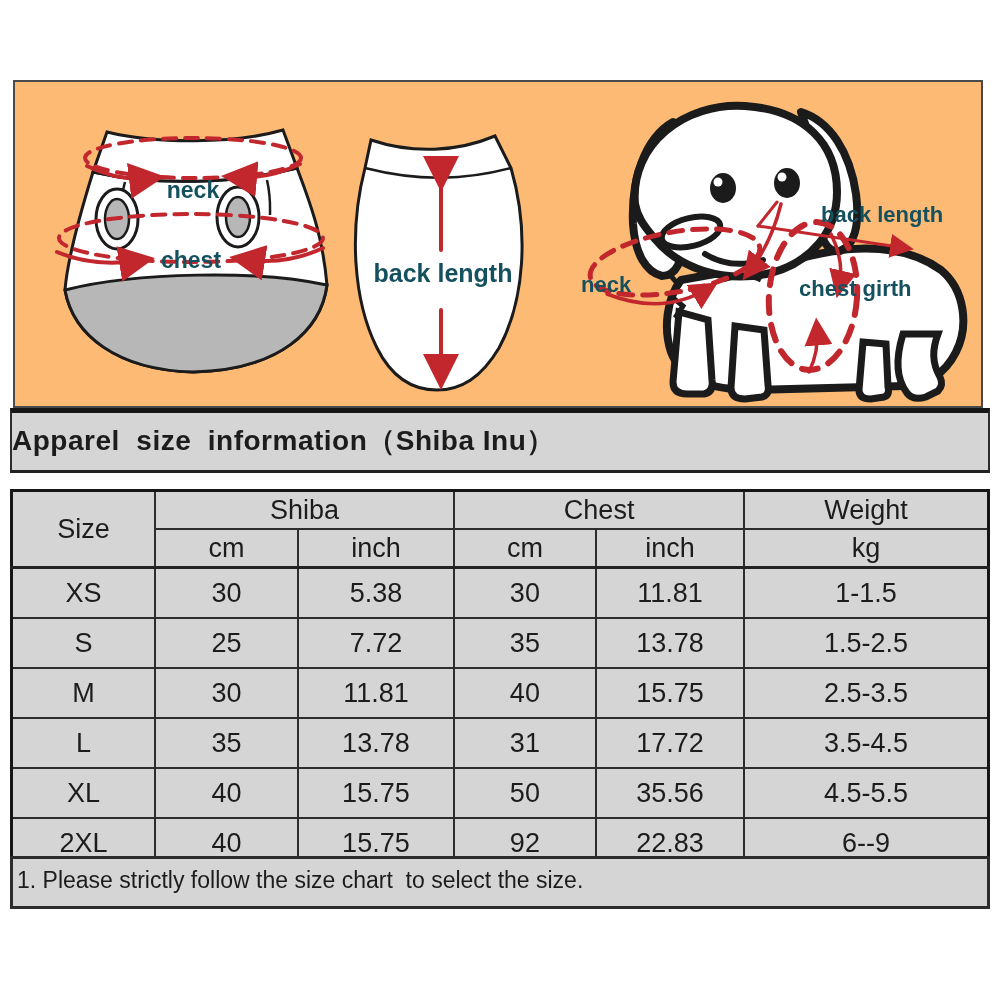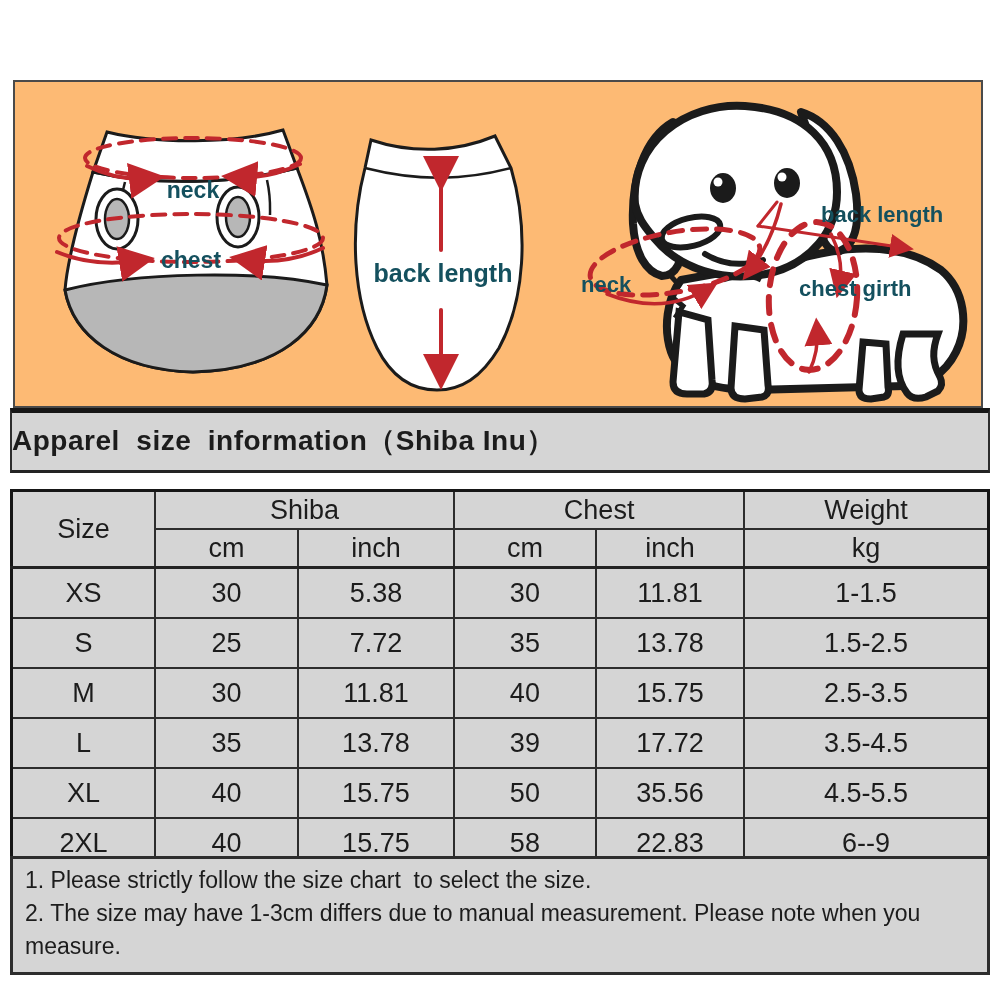--- a/index.html
+++ b/index.html
@@ -36,21 +36,21 @@
     border:2px solid #2d2d2d;text-align:center;font-weight:normal;
     padding:0;vertical-align:middle;
   }
   .size-table thead th{height:36px;}
   .size-table tbody td{height:48px;}
   .size-table tbody tr:first-child td{border-top:3px solid #232323;}
   
   .notes{
     position:absolute;left:10px;top:856px;width:980px;box-sizing:border-box;
     border:3px solid #2d2d2d;background:#d5d5d5;
-    font-size:23px;line-height:33px;padding:5px 12px 9px 12px;
+    font-size:23px;line-height:33px;padding:5px 12px 9px 4px;
   }
   .note-line{white-space:pre-wrap;}
 </style>
 </head>
 <body>
 
 <div class="illus-frame">
 
   <svg style="left:30px;top:38px;" width="302" height="286" viewBox="0 0 302 286">
     <defs>
@@ -202,40 +202,39 @@
         <td>30</td>
         <td>11.81</td>
         <td>40</td>
         <td>15.75</td>
         <td>2.5-3.5</td>
       </tr>
       <tr>
         <td>L</td>
         <td>35</td>
         <td>13.78</td>
-        <td>39</td>
+        <td>31</td>
         <td>17.72</td>
         <td>3.5-4.5</td>
       </tr>
       <tr>
         <td>XL</td>
         <td>40</td>
         <td>15.75</td>
         <td>50</td>
         <td>35.56</td>
         <td>4.5-5.5</td>
       </tr>
       <tr>
         <td>2XL</td>
         <td>40</td>
         <td>15.75</td>
-        <td>58</td>
+        <td>92</td>
         <td>22.83</td>
         <td>6--9</td>
       </tr>
     </tbody>
   </table>
 </div>
 
 <div class="notes">
   <div class="note-line">1. Please strictly follow the size chart  to select the size.</div>
-  <div class="note-line">2. The size may have 1-3cm differs due to manual measurement. Please note when you measure.</div>
 </div>
 
 </body></html>

